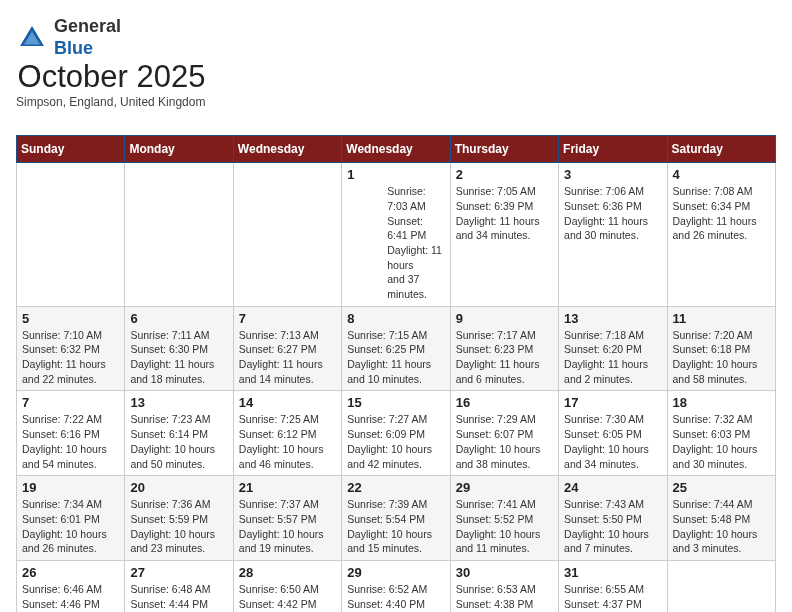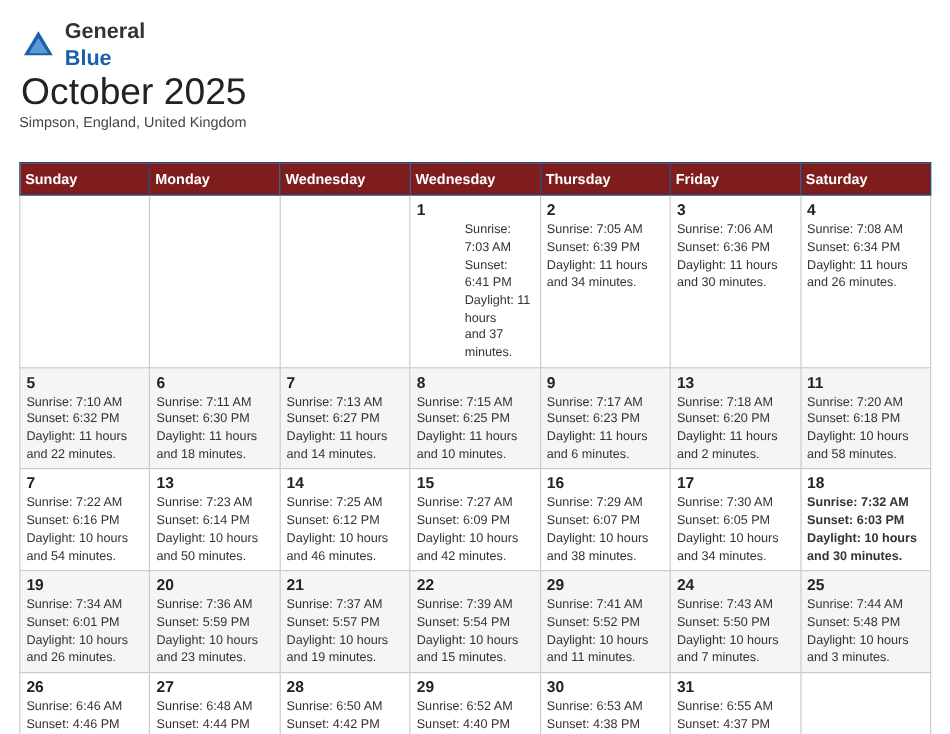--- a/index.html
+++ b/index.html
@@ -241,21 +241,21 @@
         </td>
         <td>
           <span class="day-number">17</span>
           <div class="day-info" style="white-space: pre-line;">Sunrise: 7:30 AM
 Sunset: 6:05 PM
 Daylight: 10 hours
 and 34 minutes.</div>
         </td>
         <td>
           <span class="day-number">18</span>
-          <div class="day-info" style="white-space: pre-line; font-weight: bold;">Sunrise: 7:32 AM
+          <div class="day-info" style="white-space: pre-line;">Sunrise: 7:32 AM
 Sunset: 6:03 PM
 Daylight: 10 hours
 and 30 minutes.</div>
         </td>
       </tr>
       <tr>
         <td>
           <span class="day-number">19</span>
           <div class="day-info" style="white-space: pre-line;">Sunrise: 7:34 AM
 Sunset: 6:01 PM

